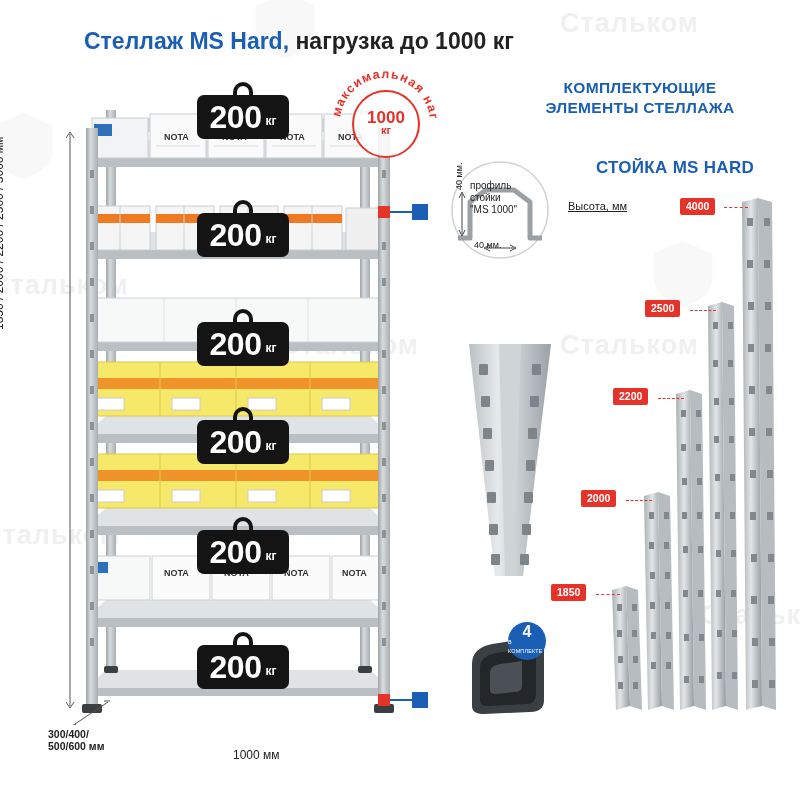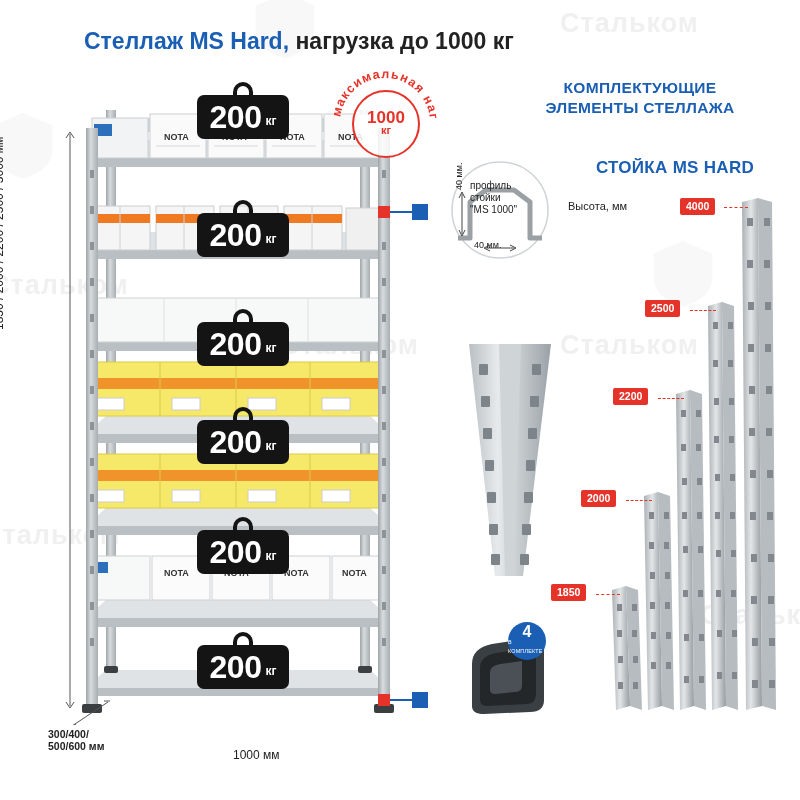--- a/index.html
+++ b/index.html
@@ -187,21 +187,21 @@
     align-items: center;
     justify-content: center;
     z-index: 7;
     line-height: 9px;
   }
   #foot-qty .n { font-size: 16px; font-weight: bold; }
   #foot-qty .t { font-size: 5.4px; margin-top: 2px; letter-spacing: 0.2px; }
 
   
   #posts { position: absolute; left: 560px; top: 190px; width: 240px; height: 560px; z-index: 3; }
-  #height-label { position: absolute; left: 568px; top: 200px; font-size: 11px; color: #222; z-index: 6; }
+  #height-label { position: absolute; left: 568px; top: 200px; font-size: 11px; color: #222; z-index: 6; text-decoration: underline; }
 
   .post-tag {
     position: absolute;
     background: #e63329;
     color: #fff;
     font-size: 10.5px;
     font-weight: bold;
     padding: 2px 6px 3px;
     border-radius: 2px;
     z-index: 8;

